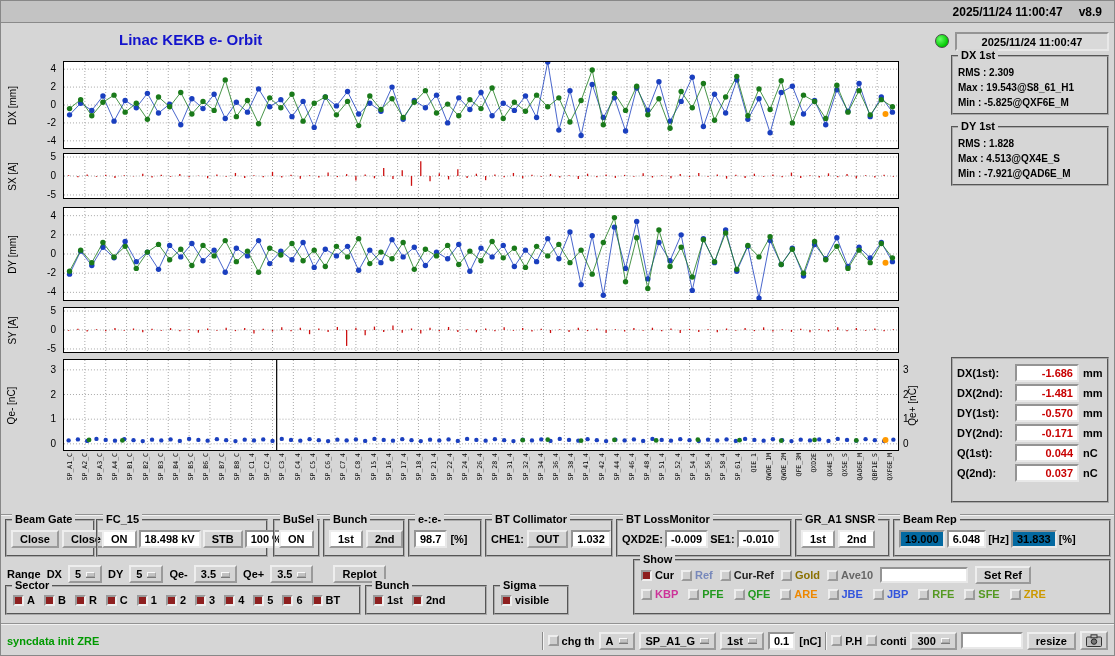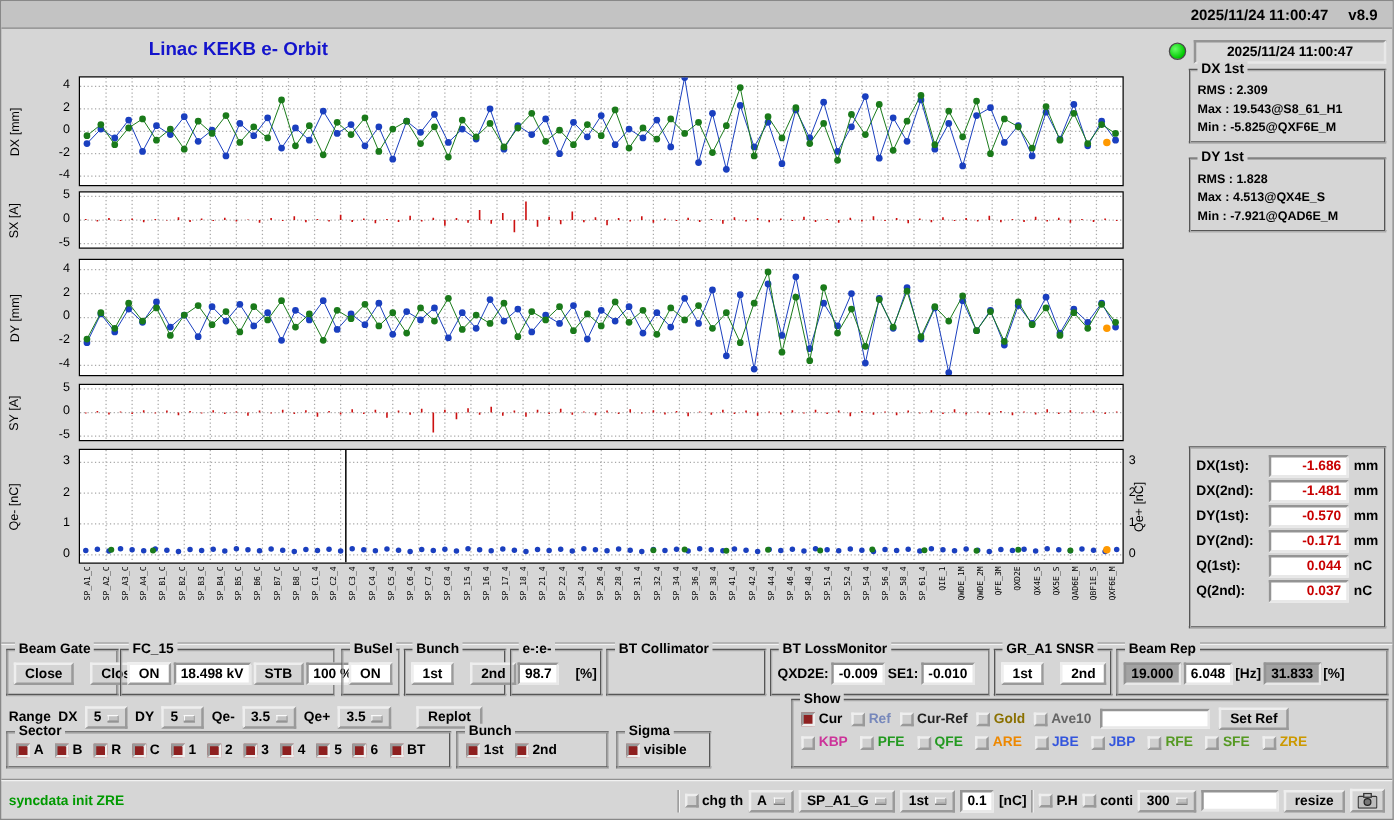--- a/index.html
+++ b/index.html
@@ -18,26 +18,26 @@
   .yticks-right{left:899px;width:26px}
   .yticks-right span{right:auto;left:3px}
   .plot{position:absolute;left:62px;top:0;bottom:0;width:836px;background:#fff;border:1px solid #000}
   svg.plotsvg{width:100%;height:100%;display:block}
   .grid{stroke:#a8a8a8;stroke-width:1;stroke-dasharray:1 2}
   .xlabels{position:absolute;overflow:hidden}
   .xlabels span{position:absolute;top:0;writing-mode:vertical-rl;transform:rotate(180deg);font-size:6.5px;line-height:1.05;font-family:"DejaVu Sans Mono",monospace;color:#000;white-space:nowrap}
   
   .frame{position:absolute;border:2px groove #aaa}
   .frame-label{position:absolute;top:-8px;left:5px;background:#d6d6d6;padding:0 3px;font-weight:bold;font-size:11px;line-height:1.2;white-space:nowrap}
-  .frow{display:flex;align-items:center;gap:13px;height:100%;padding:3px 4px 1px}
+  .frow{display:flex;align-items:center;gap:3px;height:100%;padding:3px 4px 1px}
   
   .btn{display:inline-flex;align-items:center;justify-content:center;border:2px outset #eee;background:#d4d4d4;padding:1px 7px;font-weight:bold;font-size:11px;white-space:nowrap;cursor:default}
   .btn.on{background:#ffffff}
   .disp{display:inline-flex;align-items:center;border:2px inset #e8e8e8;background:#fff;padding:1px 4px;font-weight:bold;font-size:11px;white-space:nowrap}
-  .disp.pink{background:#a3a3a3}
+  .disp.pink{background:#0369a1}
   .disp.redtext{color:#c80000}
   .entry{border:2px inset #e8e8e8;background:#fff;font:bold 11px "Liberation Sans",sans-serif;padding:1px 3px}
   .dd{display:inline-flex;align-items:center;gap:5px;border:2px outset #eee;background:#d4d4d4;padding:1px 5px;font-weight:bold;font-size:11px;white-space:nowrap}
   .dd-mark{width:9px;height:5px;border:1px outset #fafafa;background:#c2c2c2;box-shadow:0 1px 0 #7a7a7a;flex:none}
   .chk-row{display:flex;align-items:center;gap:9px;height:100%;padding:2px 6px}
   .chk-item{display:inline-flex;align-items:center;gap:3px;font-weight:bold;white-space:nowrap}
   .chk{display:inline-block;width:11px;height:11px;border:2px outset #eee;background:#cfcfcf;flex:none}
   .chk.checked{background:#8e1f1f;border-style:inset}
   .vsep{width:2px;height:18px;border-left:1px solid #8a8a8a;border-right:1px solid #f4f4f4;flex:none}
   .lbl{font-weight:bold;white-space:nowrap}
@@ -1101,20 +1101,25 @@
 </div>
 <div class="frame" style="left:407px;top:518px;width:74px;height:38px">
   <span class="frame-label">e-:e-</span>
   <div class="frow">
     <span class="disp">98.7</span>
     <span class="lbl">[%]</span>
   </div>
 </div>
 <div class="frame" style="left:484px;top:518px;width:128px;height:38px">
   <span class="frame-label">BT Collimator</span>
+  <div class="frow">
+    <span class="lbl">CHE1:</span>
+    <span class="btn">OUT</span>
+    <span class="disp">1.032</span>
+  </div>
 </div>
 <div class="frame" style="left:615px;top:518px;width:176px;height:38px">
   <span class="frame-label">BT LossMonitor</span>
   <div class="frow" style="gap:2px">
     <span class="lbl">QXD2E:</span>
     <span class="disp">-0.009</span>
     <span class="lbl">SE1:</span>
     <span class="disp">-0.010</span>
   </div>
 </div>

